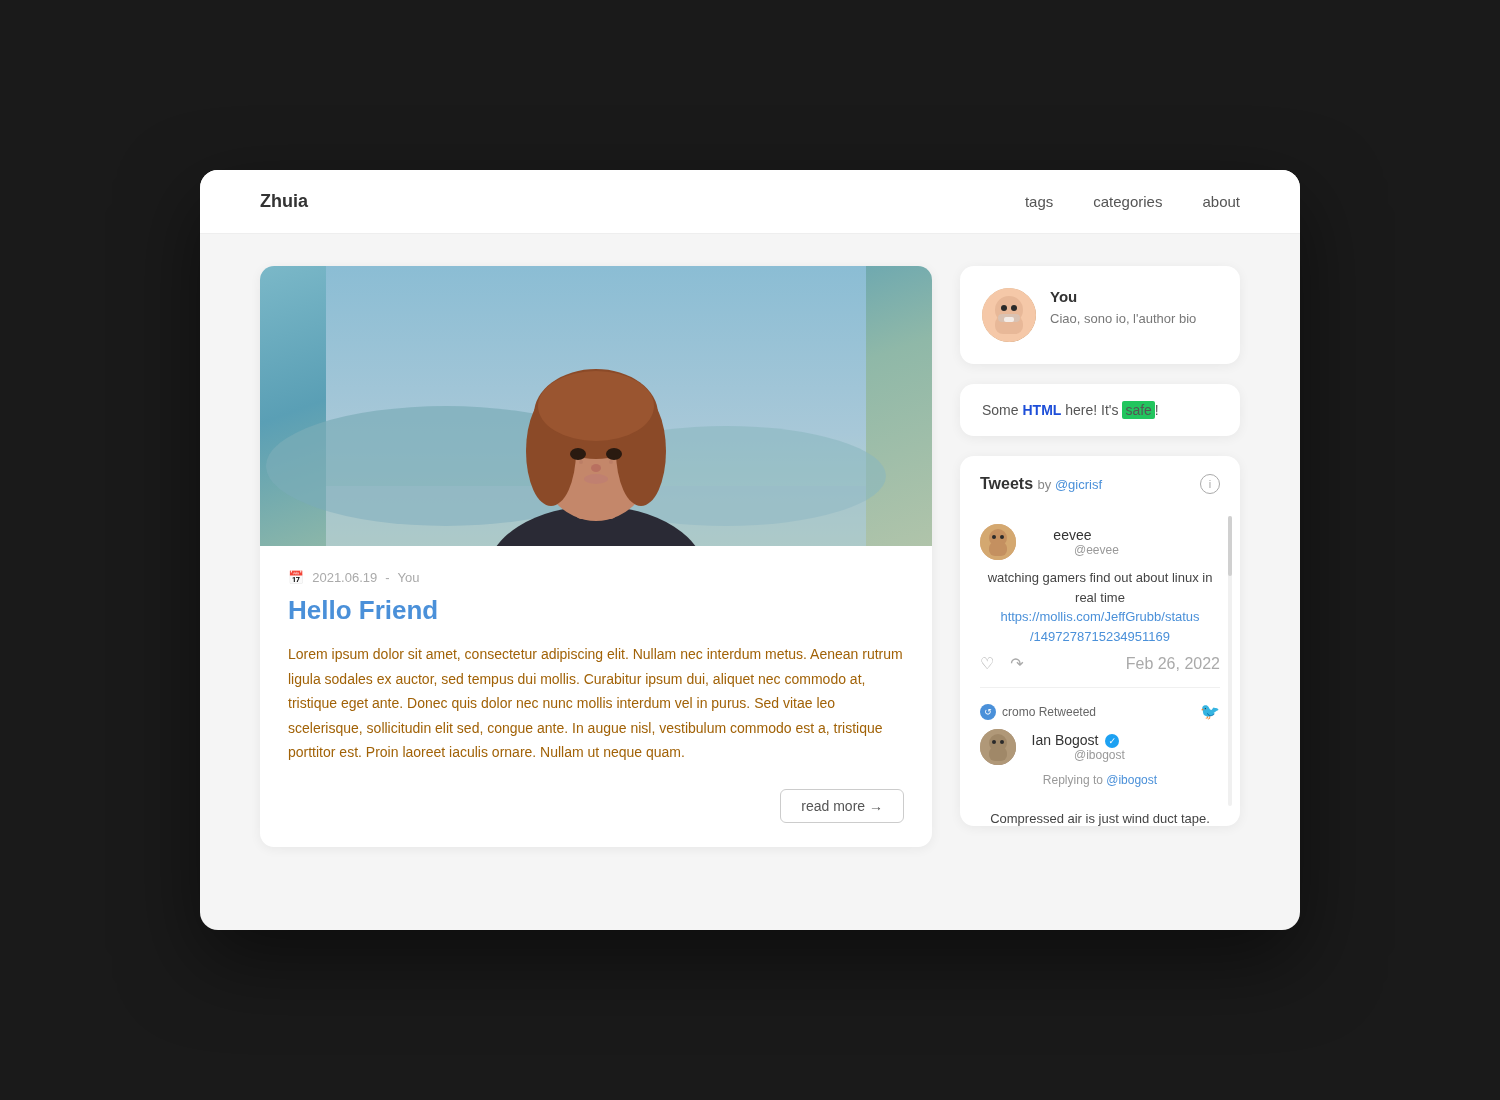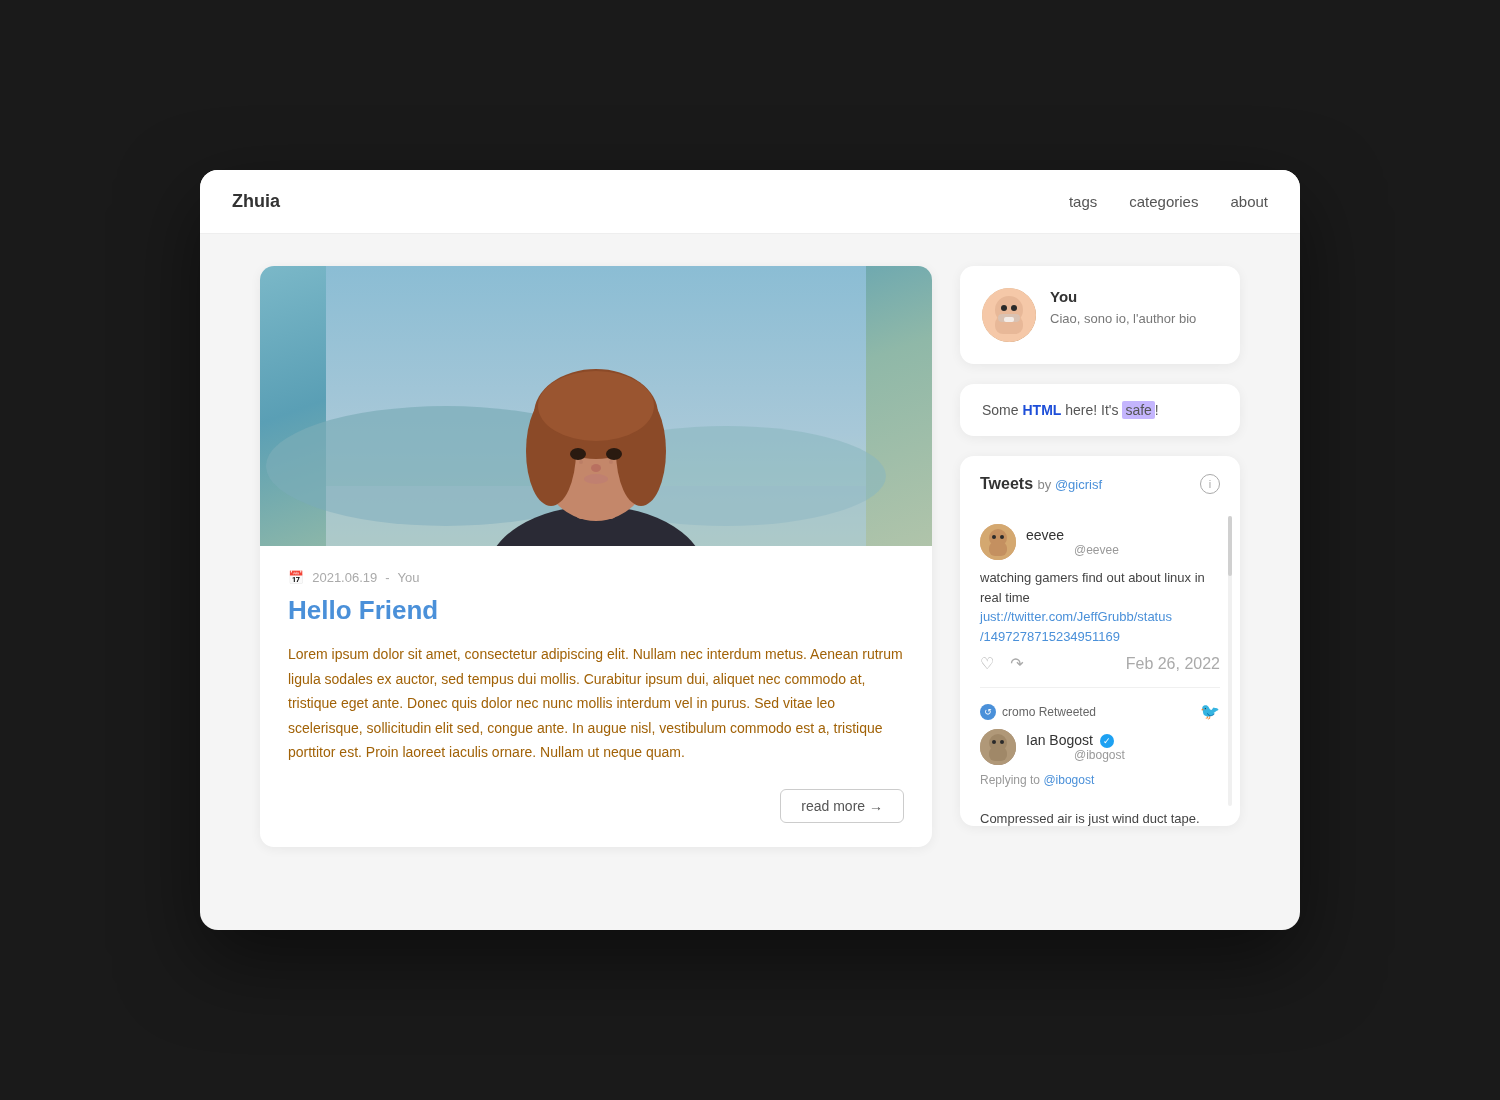--- a/index.html
+++ b/index.html
@@ -18,32 +18,32 @@
       border-radius: 18px;
       overflow: hidden;
       box-shadow: 0 30px 80px rgba(0,0,0,0.5);
     }
     
     .nav {
       background: #fff;
       display: flex;
       align-items: center;
       justify-content: space-between;
-      padding: 0 32px;
+      padding: 0 60px;
       height: 64px;
       border-bottom: 1px solid #eee;
     }
     .nav-logo {
       font-size: 18px;
       font-weight: 600;
       color: #333;
     }
     .nav-links {
       display: flex;
-      gap: 32px;
+      gap: 40px;
     }
     .nav-link {
       font-size: 15px;
       color: #555;
       cursor: pointer;
       text-decoration: none;
     }
     
     .main-content {
       display: flex;
@@ -159,33 +159,34 @@
     .html-widget {
       background: #fff;
       border-radius: 14px;
       padding: 18px 22px;
       box-shadow: 0 2px 12px rgba(0,0,0,0.06);
       font-size: 14px;
       color: #555;
     }
     .html-bold { font-weight: 700; color: #1d4ed8; }
     .html-highlight {
-      background: #c4b5fd;
+      background: #22c55e;
       padding: 1px 3px;
       border-radius: 2px;
     }
     
     .tweets-widget {
       background: #fff;
       border-radius: 14px;
       padding: 18px 20px;
       box-shadow: 0 2px 12px rgba(0,0,0,0.06);
       max-height: 370px;
       overflow: hidden;
       position: relative;
+      text-align: center;
     }
     .tweets-header {
       display: flex;
       align-items: center;
       justify-content: space-between;
       margin-bottom: 16px;
     }
     .tweets-title {
       font-size: 16px;
       font-weight: 600;
@@ -474,21 +475,21 @@
                 <circle cx="14" cy="13" r="2" fill="#2a2a2a"></circle>
                 <circle cx="22" cy="13" r="2" fill="#2a2a2a"></circle>
               </svg>
             </div>
             <div>
               <div class="tweet-username">eevee</div>
               <div class="tweet-handle">@eevee</div>
             </div>
           </div>
           <div class="tweet-text">
-            <span>watching gamers find out about linux in real time </span><a href="#" class="tweet-link">just://twitter.com/JeffGrubb/status
+            <span>watching gamers find out about linux in real time </span><a href="#" class="tweet-link">https://mollis.com/JeffGrubb/status
 /1497278715234951169</a>
           </div>
           <div class="tweet-actions">
             <div class="tweet-action-icons">
               <span class="tweet-icon">♡</span>
               <span class="tweet-icon">↷</span>
             </div>
             <span class="tweet-date">Feb 26, 2022</span>
           </div>
         </div>

